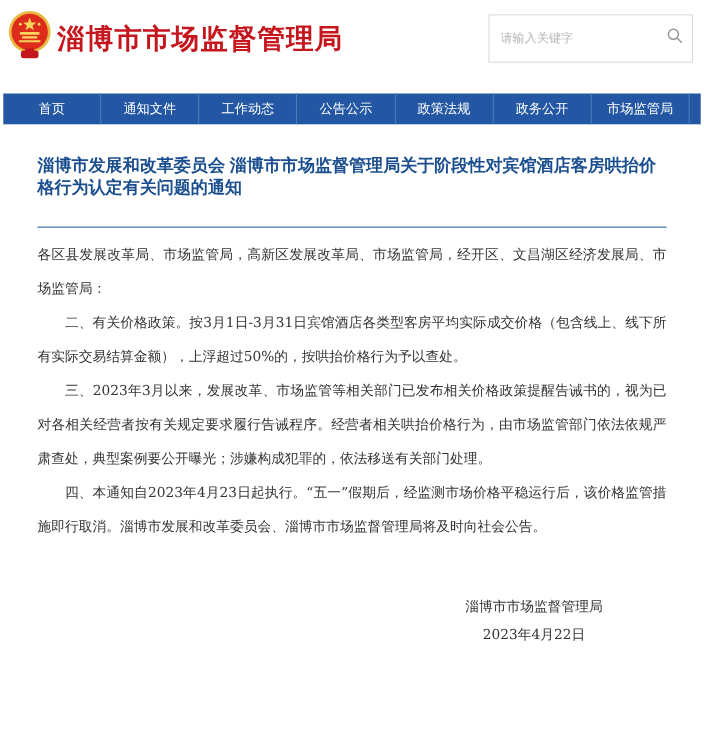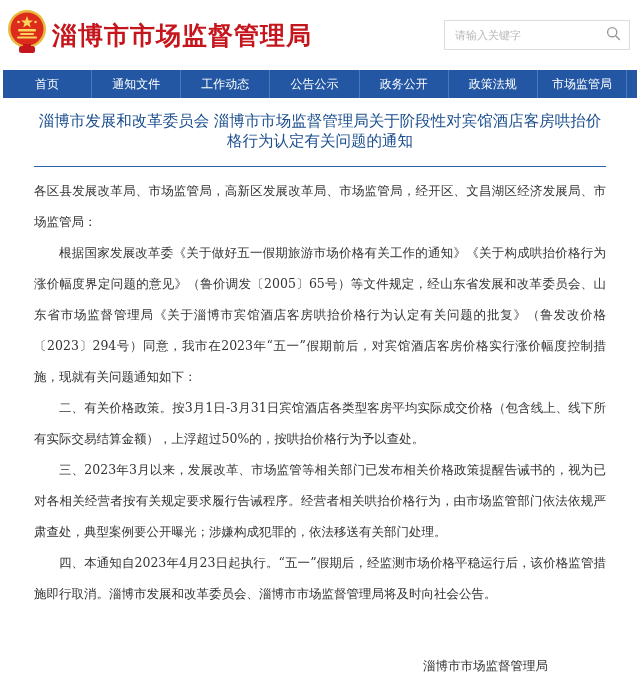--- a/index.html
+++ b/index.html
@@ -4,36 +4,36 @@
 <style>
   html,body{margin:0;padding:0;}
   body{background:#f2f2f2;font-family:"Liberation Sans",sans-serif;}
   .page{width:640px;height:684px;margin:0 auto;background:#ffffff;position:relative;overflow:hidden;}
 
   
   .site-header{height:70px;display:flex;align-items:center;justify-content:space-between;
     padding:0 10px 0 7px;box-sizing:border-box;background:#ffffff;}
   .logo{display:flex;align-items:center;gap:5px;}
   .logo-text{font-size:25px;font-weight:bold;color:#c5161d;letter-spacing:1px;white-space:nowrap;}
-  .search-box{width:186px;height:30px;border:1px solid #dcdcdc;display:flex;align-items:center;
+  .search-box{width:186px;height:44px;border:1px solid #dcdcdc;display:flex;align-items:center;
     padding:0 8px;box-sizing:border-box;background:#fff;}
   .search-box input{border:none;outline:none;flex:1;font-size:11px;color:#333;min-width:0;
     font-family:"Liberation Sans",sans-serif;background:transparent;}
   .search-box input::placeholder{color:#b8b8b8;}
   .search-glyph{flex:0 0 auto;display:block;}
 
   
-  .main-nav{margin:0 3px;height:28px;background:#2357a4;display:flex;padding-right:10px;box-sizing:border-box;}
+  .main-nav{margin:15px 3px;height:28px;background:#2357a4;display:flex;padding-right:10px;box-sizing:border-box;}
   .nav-item{flex:1;display:flex;align-items:center;justify-content:center;color:#ffffff;
     font-size:12px;text-decoration:none;border-right:1px solid #4c7ab8;cursor:pointer;white-space:nowrap;}
 
   
   .article{padding:13px 34px 0;box-sizing:border-box;}
-  .article-title{margin:0 auto 15px;text-align:center;font-size:15.5px;line-height:20px;
-    color:#1a4e8f;font-weight:normal;max-width:574px;}
+  .article-title{margin:0 auto 25px;text-align:left;font-size:15.5px;line-height:20px;
+    color:#1a4e8f;font-weight:bold;max-width:574px;}
   .title-divider{height:1px;background:#2b63a8;margin:0 0 8px;}
   .meta{text-align:center;font-size:10.5px;color:#8a8a8a;margin-bottom:13px;}
   .meta .meta-gap{display:inline-block;width:18px;}
 
   .body-text{font-family:"DejaVu Serif","Liberation Serif",serif;font-size:12.5px;line-height:31px;
     color:#333333;text-align:justify;}
   .body-text p{margin:0;text-indent:2em;}
   .body-text p.no-indent{text-indent:0;}
 
   .signature{margin:44px 58px 0 auto;width:max-content;text-align:center;
@@ -72,33 +72,32 @@
         </svg>
       </span>
     </div>
   </header>
 
   <nav class="main-nav">
     <a class="nav-item">首页</a>
     <a class="nav-item">通知文件</a>
     <a class="nav-item">工作动态</a>
     <a class="nav-item">公告公示</a>
+    <a class="nav-item">政策法规</a>
     <a class="nav-item">政务公开</a>
-    <a class="nav-item">政策法规</a>
     <a class="nav-item">市场监管局</a>
   </nav>
 
   <main class="article">
     <h1 class="article-title">淄博市发展和改革委员会 淄博市市场监督管理局关于阶段性对宾馆酒店客房哄抬价格行为认定有关问题的通知</h1>
     <div class="title-divider"></div>
 
 
     <div class="body-text">
       <p class="no-indent">各区县发展改革局、市场监管局，高新区发展改革局、市场监管局，经开区、文昌湖区经济发展局、市场监管局：</p>
-      <p>根据国家发展改革委《关于做好五一假期旅游市场价格有关工作的通知》《关于构成哄抬价格行为涨价幅度界定问题的意见》（鲁价调发〔2005〕65号）等文件规定，经山东省发展和改革委员会、山东省市场监督管理局《关于淄博市宾馆酒店客房哄抬价格行为认定有关问题的批复》（鲁发改价格〔2023〕294号）同意，我市在2023年“五一”假期前后，对宾馆酒店客房价格实行涨价幅度控制措施，现就有关问题通知如下：</p>
       <p>二、有关价格政策。按3月1日-3月31日宾馆酒店各类型客房平均实际成交价格（包含线上、线下所有实际交易结算金额），上浮超过50%的，按哄抬价格行为予以查处。</p>
       <p>三、2023年3月以来，发展改革、市场监管等相关部门已发布相关价格政策提醒告诫书的，视为已对各相关经营者按有关规定要求履行告诫程序。经营者相关哄抬价格行为，由市场监管部门依法依规严肃查处，典型案例要公开曝光；涉嫌构成犯罪的，依法移送有关部门处理。</p>
       <p>四、本通知自2023年4月23日起执行。“五一”假期后，经监测市场价格平稳运行后，该价格监管措施即行取消。淄博市发展和改革委员会、淄博市市场监督管理局将及时向社会公告。</p>
     </div>
 
     <div class="signature">
       <div>淄博市市场监督管理局</div>
       <div>2023年4月22日</div>
     </div>
   </main>

